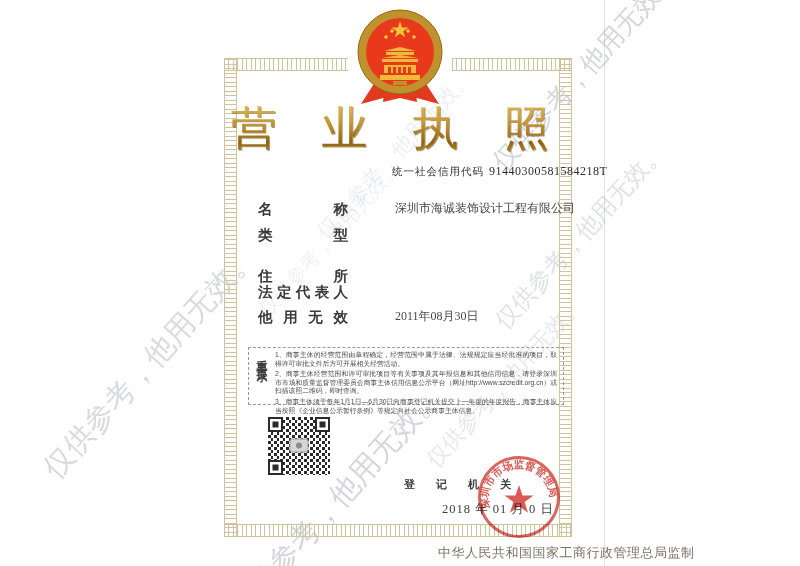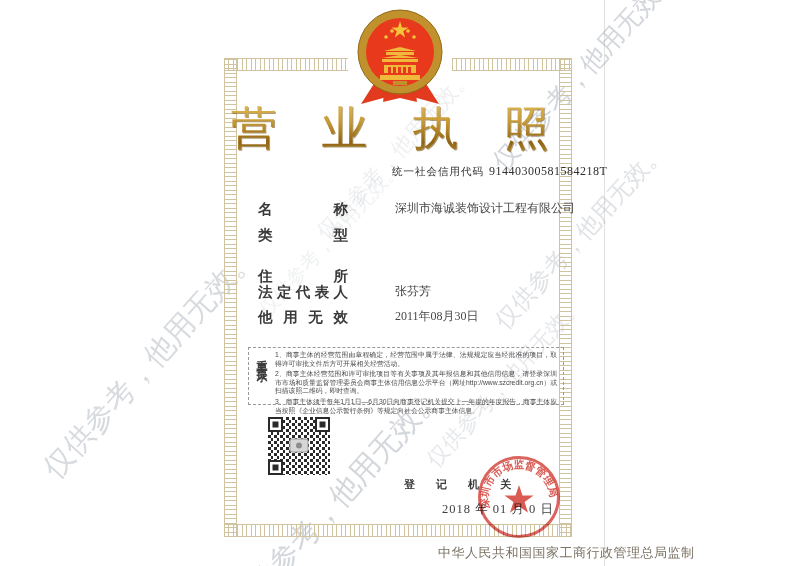--- a/index.html
+++ b/index.html
@@ -116,21 +116,20 @@
     <div class="fvalue">深圳市海诚装饰设计工程有限公司</div>
   </div>
   <div class="frow" style="top:30px;justify-content:space-between;">
     <div class="flabel">类型</div>
   </div>
   <div class="frow" style="top:71px;">
     <div class="flabel">住所</div>
   </div>
   <div class="frow" style="top:87px;justify-content:space-between;">
     <div class="flabel">法定代表人</div>
-    <div class="fvalue">张芬芳</div>
   </div>
   <div class="frow" style="top:112px;">
     <div class="flabel">他用无效</div>
     <div class="fvalue">2011年08月30日</div>
   </div>
 </div>
 
 <div class="notice">
   <div class="notice-side">重要提示</div>
   <div class="notice-body">

